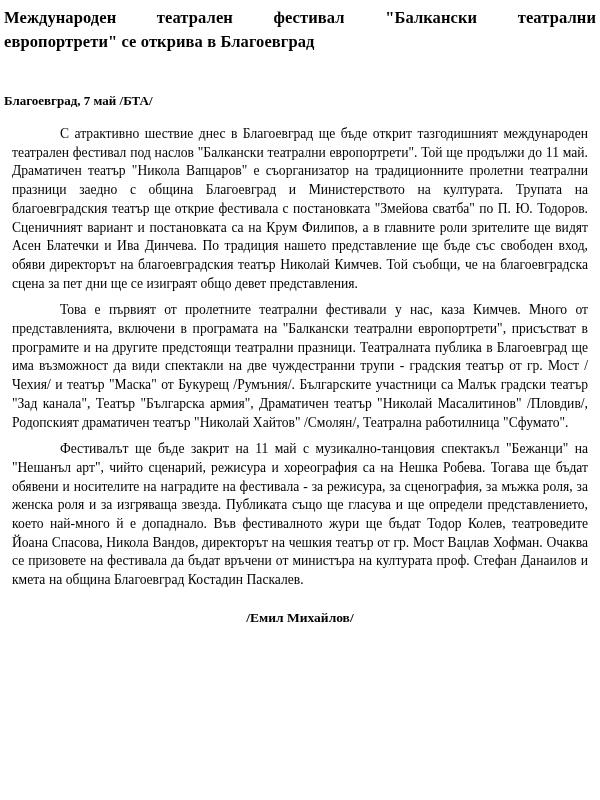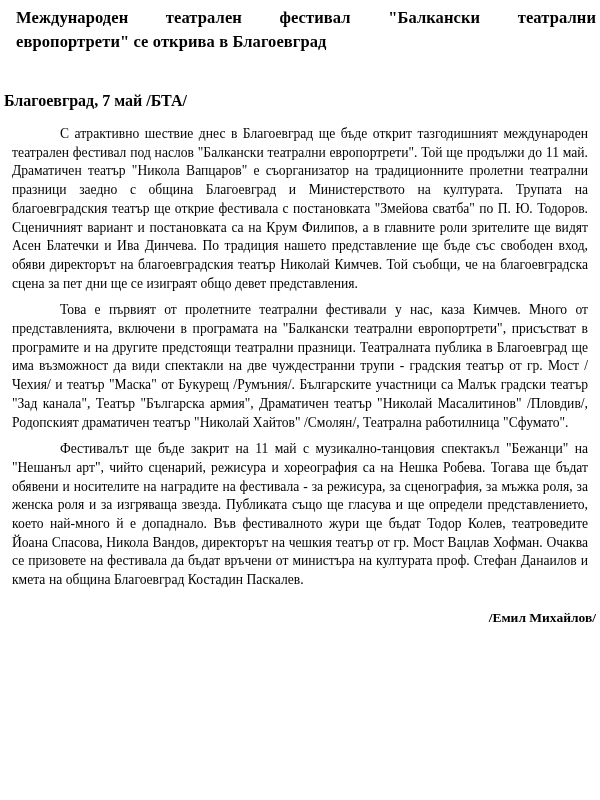--- a/index.html
+++ b/index.html
@@ -24,29 +24,29 @@
     padding: 6px 4px 0 4px;
   }
 
   
   .headline {
     font-size: 16.5px;
     font-weight: bold;
     line-height: 24px;
     text-align: justify;
     text-align-last: left;
-    margin: 0 0 0 12px;
+    margin: 0 0 0 0;
     letter-spacing: 0.1px;
   }
   .headline .line-a { display: block; text-align: justify; text-align-last: justify; }
   .headline .line-b { display: block; text-align: left; }
 
   
   .dateline {
-    font-size: 16px;
+    font-size: 13px;
     font-weight: bold;
     line-height: 18px;
     margin: 38px 0 0 0;
     text-align: left;
   }
 
   
   .body-block {
     margin-top: 15px;
   }
@@ -59,21 +59,21 @@
     hyphens: none;
     word-spacing: 0.1px;
   }
 
   
   .byline {
     font-size: 13.5px;
     font-weight: bold;
     line-height: 18px;
     margin: 19px 0 0 0;
-    text-align: right;
+    text-align: center;
   }
 </style>
 </head>
 <body>
 
 <div class="page">
 
   <h1 class="headline">
     <span class="line-a">Международен театрален фестивал "Балкански театрални</span>
     <span class="line-b">европортрети" се открива в Благоевград</span>

